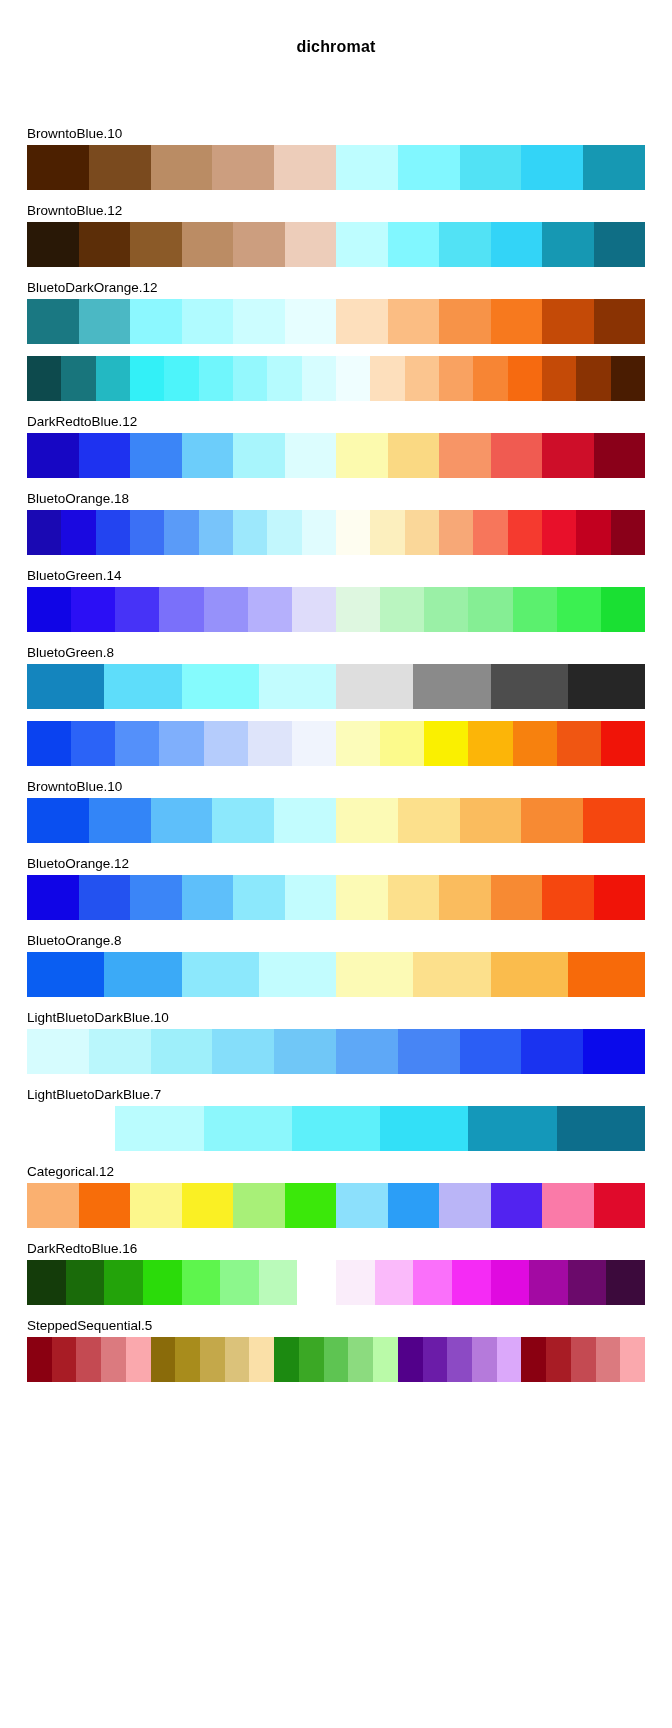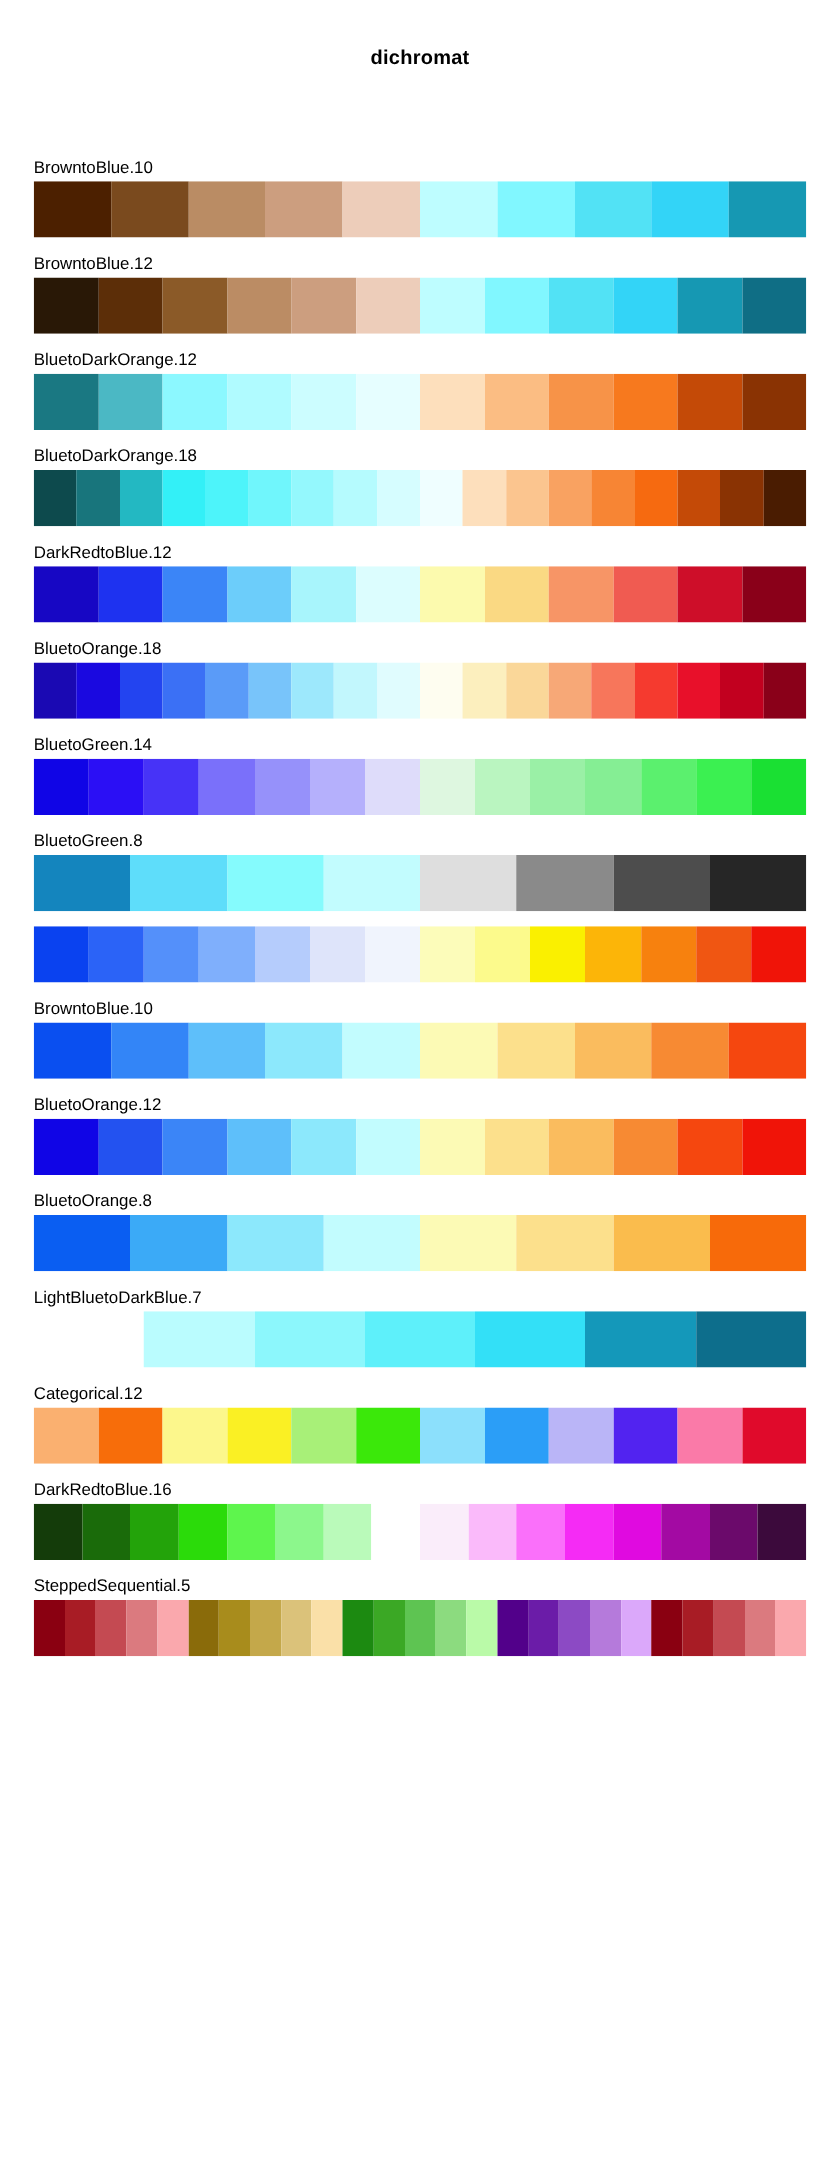--- a/index.html
+++ b/index.html
@@ -112,21 +112,20 @@
           <div class="swatch" style="background: rgb(230, 254, 255);"></div>
           <div class="swatch" style="background: rgb(253, 223, 188);"></div>
           <div class="swatch" style="background: rgb(251, 189, 131);"></div>
           <div class="swatch" style="background: rgb(247, 147, 72);"></div>
           <div class="swatch" style="background: rgb(247, 121, 30);"></div>
           <div class="swatch" style="background: rgb(196, 74, 7);"></div>
           <div class="swatch" style="background: rgb(138, 51, 3);"></div>
         </div>
       </div>
       <div class="palette-row">
-        <div class="palette-label">BluetoDarkOrange.18</div>
         <div class="palette-bar">
           <div class="swatch" style="background: rgb(13, 74, 77);"></div>
           <div class="swatch" style="background: rgb(24, 117, 124);"></div>
           <div class="swatch" style="background: rgb(35, 184, 194);"></div>
           <div class="swatch" style="background: rgb(51, 240, 247);"></div>
           <div class="swatch" style="background: rgb(77, 244, 250);"></div>
           <div class="swatch" style="background: rgb(112, 246, 252);"></div>
           <div class="swatch" style="background: rgb(148, 248, 253);"></div>
           <div class="swatch" style="background: rgb(181, 251, 254);"></div>
           <div class="swatch" style="background: rgb(214, 253, 255);"></div>
@@ -267,20 +266,35 @@
         <div class="palette-label">BluetoOrange.8</div>
         <div class="palette-bar">
           <div class="swatch" style="background: rgb(10, 94, 242);"></div>
           <div class="swatch" style="background: rgb(59, 170, 247);"></div>
           <div class="swatch" style="background: rgb(140, 232, 252);"></div>
           <div class="swatch" style="background: rgb(194, 252, 254);"></div>
           <div class="swatch" style="background: rgb(252, 250, 181);"></div>
           <div class="swatch" style="background: rgb(252, 224, 140);"></div>
           <div class="swatch" style="background: rgb(250, 188, 77);"></div>
           <div class="swatch" style="background: rgb(247, 106, 10);"></div>
+        </div>
+      </div>
+      <div class="palette-row">
+        <div class="palette-label">LightBluetoDarkBlue.10</div>
+        <div class="palette-bar">
+          <div class="swatch" style="background: rgb(214, 252, 254);"></div>
+          <div class="swatch" style="background: rgb(186, 247, 252);"></div>
+          <div class="swatch" style="background: rgb(158, 239, 250);"></div>
+          <div class="swatch" style="background: rgb(133, 222, 250);"></div>
+          <div class="swatch" style="background: rgb(112, 199, 247);"></div>
+          <div class="swatch" style="background: rgb(94, 168, 247);"></div>
+          <div class="swatch" style="background: rgb(71, 133, 245);"></div>
+          <div class="swatch" style="background: rgb(43, 94, 245);"></div>
+          <div class="swatch" style="background: rgb(26, 51, 240);"></div>
+          <div class="swatch" style="background: rgb(10, 10, 235);"></div>
         </div>
       </div>
       <div class="palette-row">
         <div class="palette-label">LightBluetoDarkBlue.7</div>
         <div class="palette-bar">
           <div class="swatch" style="background: rgb(255, 255, 255);"></div>
           <div class="swatch" style="background: rgb(186, 252, 254);"></div>
           <div class="swatch" style="background: rgb(140, 247, 252);"></div>
           <div class="swatch" style="background: rgb(94, 240, 250);"></div>
           <div class="swatch" style="background: rgb(51, 224, 247);"></div>

